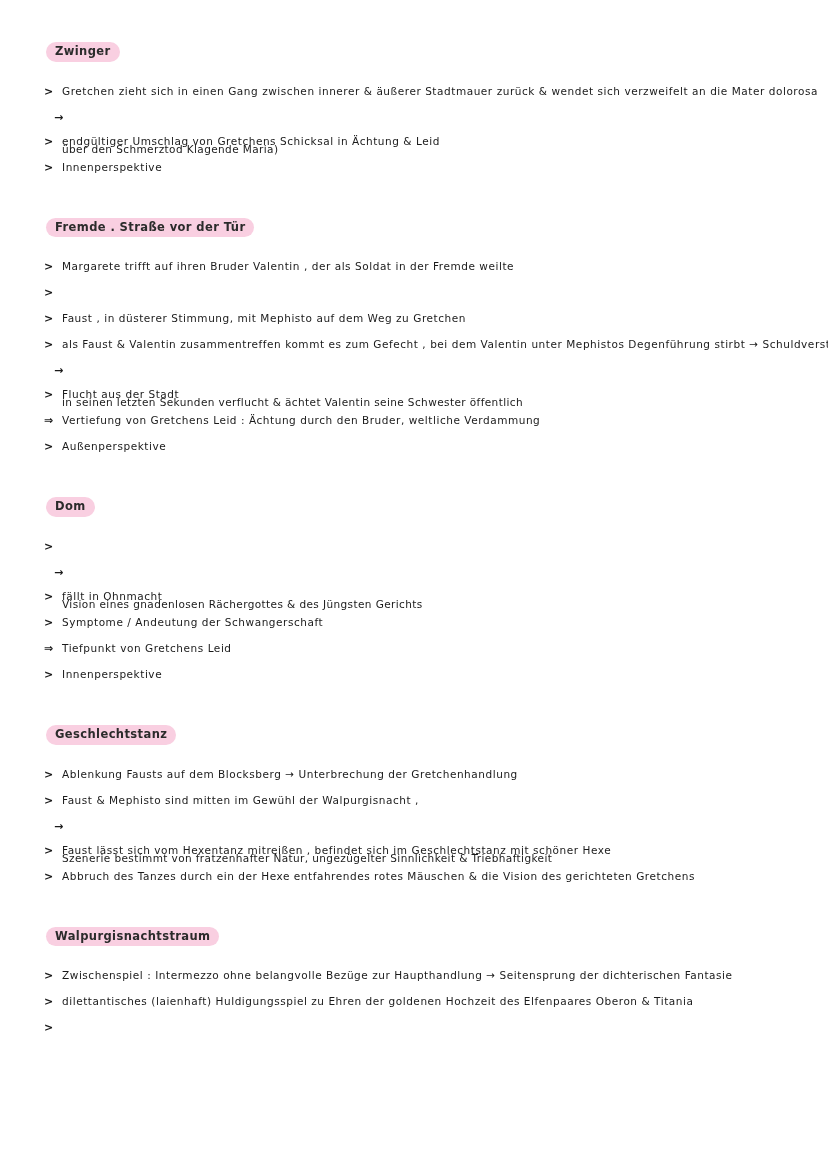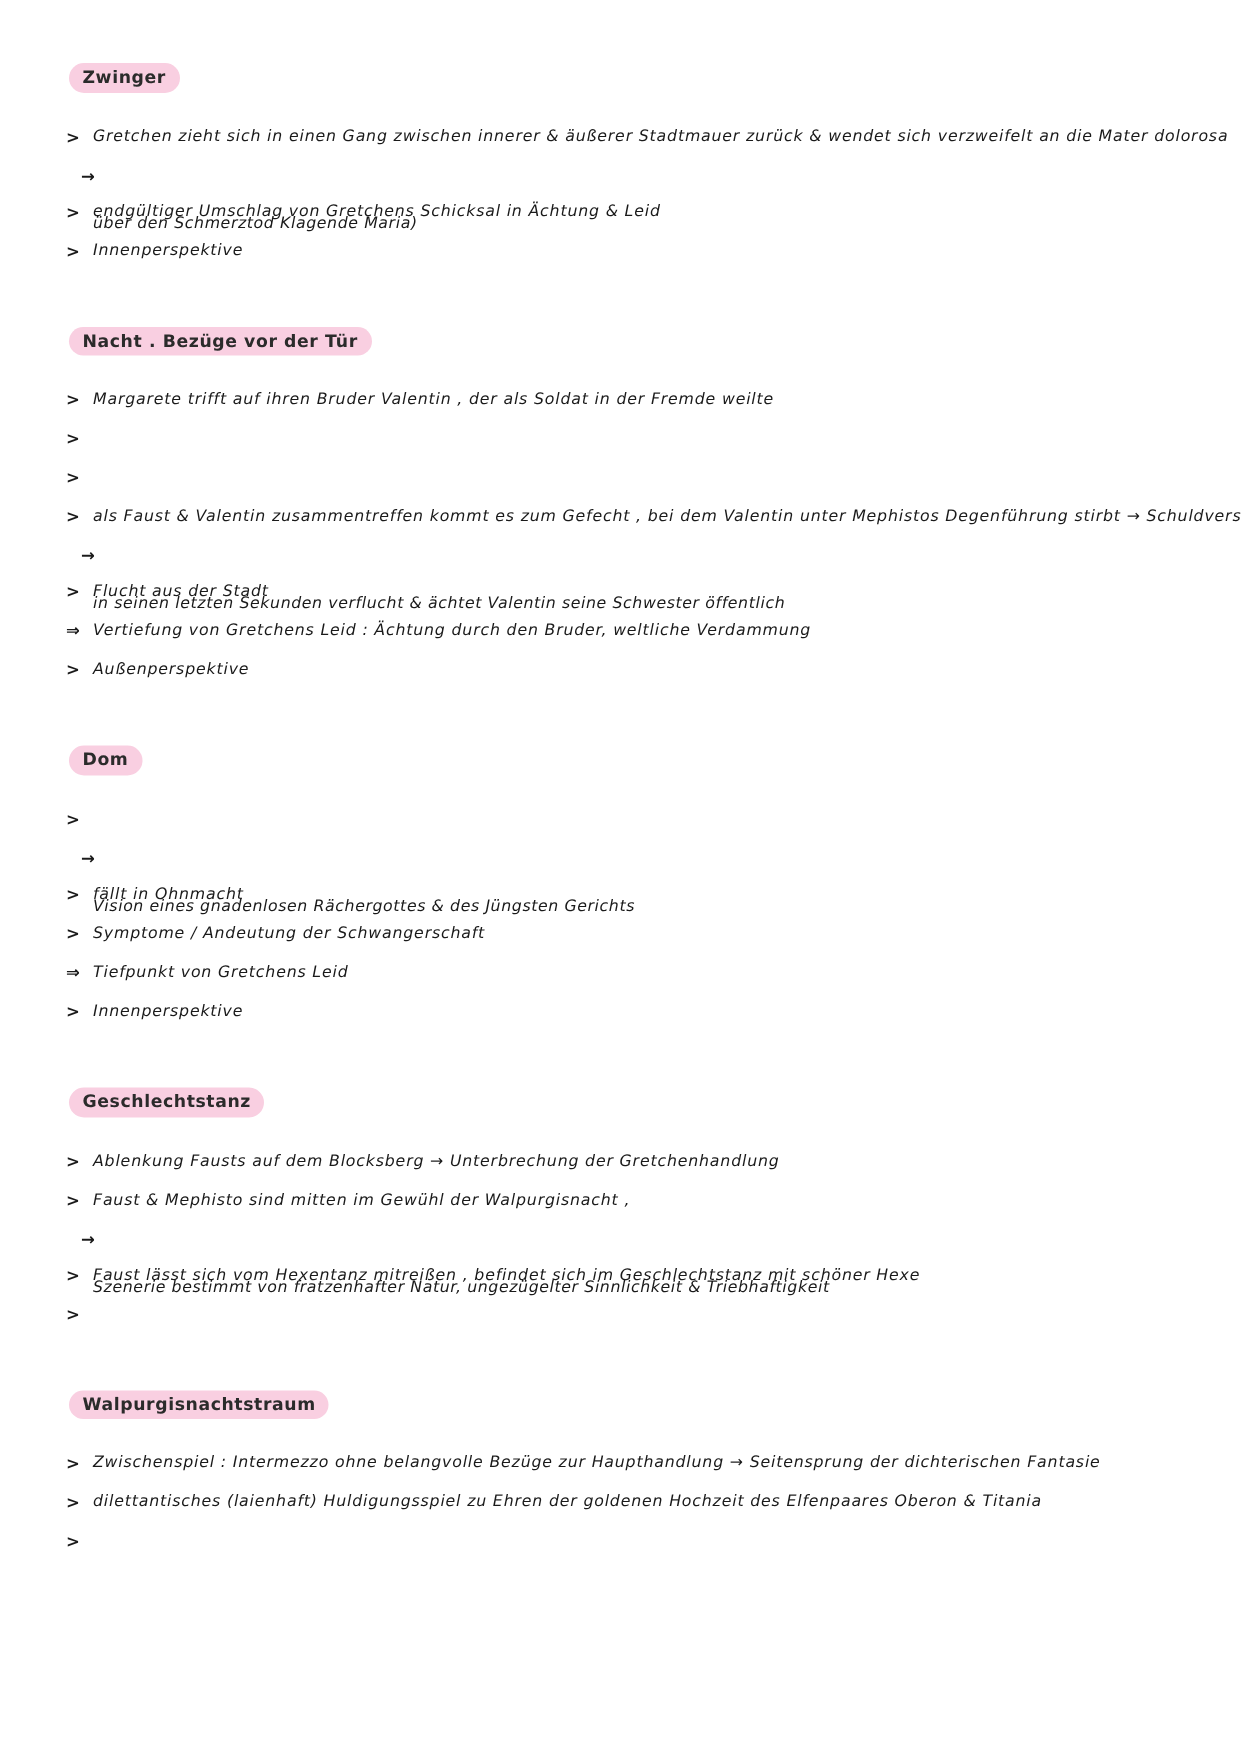--- a/index.html
+++ b/index.html
@@ -74,21 +74,20 @@
     width: 22px;
     padding-left: 14px;
   }
   .btext {
     flex: 1 1 auto;
     font-size: 10.5px;
     letter-spacing: 0.55px;
     color: #1a1a1a;
     white-space: nowrap;
     line-height: 1.0;
-    font-style: italic;
   }
   .btext.sub {
     letter-spacing: 0.4px;
     margin-top: 32px;
   }
 
   
   .gap-title-list { height: 24px; }
   .row-h { height: 26px; }
   .row-h-tight { height: 24px; }
@@ -116,32 +115,33 @@
             <span class="btext">endgültiger Umschlag von Gretchens Schicksal in Ächtung &amp; Leid</span>
           </div>
           <div class="bullet-row row-h">
             <span class="marker">&gt;</span>
             <span class="btext">Innenperspektive</span>
           </div>
         </div>
         <div class="sec-gap"></div>
       </div>
       <div class="section">
-        <div class="sec-title-wrap"><span class="sec-title">Nacht . Bezüge vor der Tür</span></div>
+        <div class="sec-title-wrap"><span class="sec-title">Fremde . Straße vor der Tür</span></div>
         <div class="gap-title-list"></div>
         <div class="bullets">
           <div class="bullet-row row-h">
             <span class="marker">&gt;</span>
             <span class="btext">Margarete trifft auf ihren Bruder Valentin , der als Soldat in der Fremde weilte</span>
           </div>
           <div class="bullet-row row-h">
             <span class="marker">&gt;</span>
           </div>
           <div class="bullet-row row-h">
             <span class="marker">&gt;</span>
+            <span class="btext">Faust , in düsterer Stimmung, mit Mephisto auf dem Weg zu Gretchen</span>
           </div>
           <div class="bullet-row row-h">
             <span class="marker">&gt;</span>
             <span class="btext">als Faust &amp; Valentin zusammentreffen kommt es zum Gefecht , bei dem Valentin unter Mephistos Degenführung stirbt → Schuldverstrickung</span>
           </div>
           <div class="bullet-row row-h-tight">
             <span class="marker sub">→</span>
             <span class="btext sub">in seinen letzten Sekunden verflucht &amp; ächtet Valentin seine Schwester öffentlich</span>
           </div>
           <div class="bullet-row row-h">
@@ -204,20 +204,21 @@
           <div class="bullet-row row-h-tight">
             <span class="marker sub">→</span>
             <span class="btext sub">Szenerie bestimmt von fratzenhafter Natur, ungezügelter Sinnlichkeit &amp; Triebhaftigkeit</span>
           </div>
           <div class="bullet-row row-h">
             <span class="marker">&gt;</span>
             <span class="btext">Faust lässt sich vom Hexentanz mitreißen , befindet sich im Geschlechtstanz mit schöner Hexe</span>
           </div>
           <div class="bullet-row row-h">
             <span class="marker">&gt;</span>
+            <span class="btext">Abbruch des Tanzes durch ein der Hexe entfahrendes rotes Mäuschen &amp; die Vision des gerichteten Gretchens</span>
           </div>
         </div>
         <div class="sec-gap"></div>
       </div>
       <div class="section">
         <div class="sec-title-wrap"><span class="sec-title">Walpurgisnachtstraum</span></div>
         <div class="gap-title-list"></div>
         <div class="bullets">
           <div class="bullet-row row-h">
             <span class="marker">&gt;</span>

